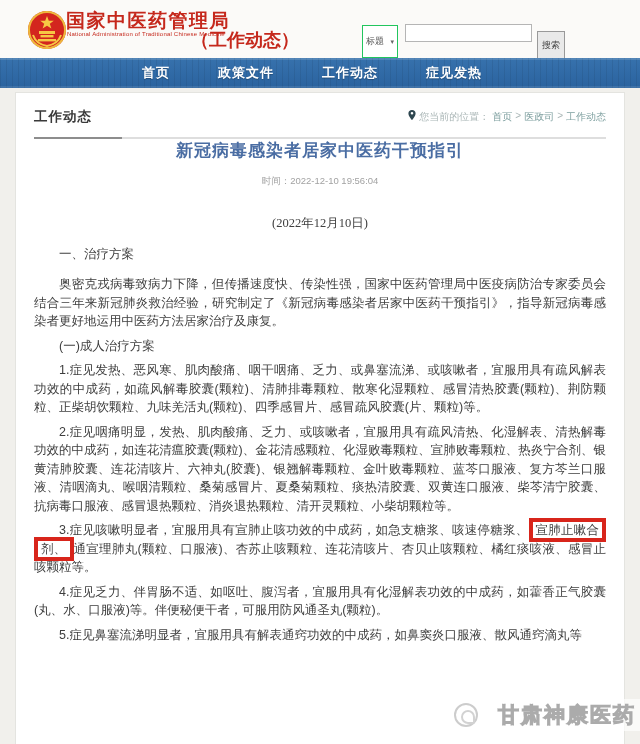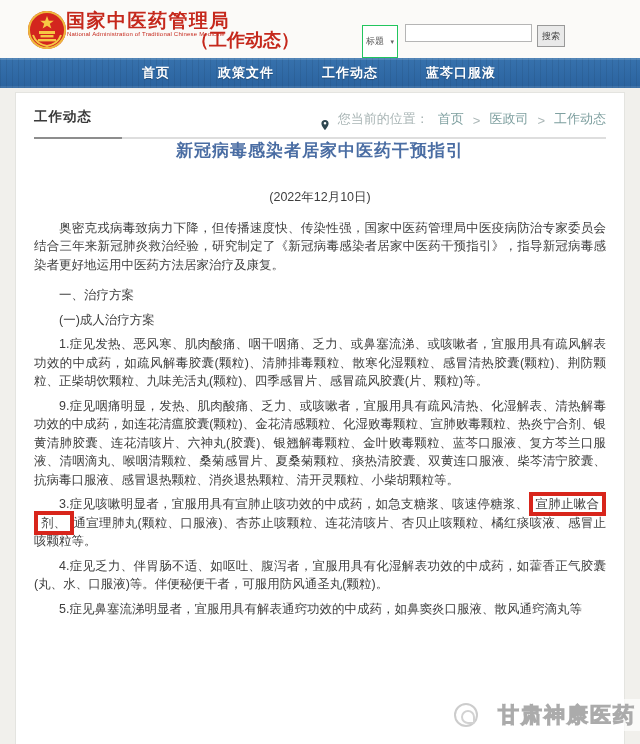--- a/index.html
+++ b/index.html
@@ -21,57 +21,57 @@
   .brand-suffix { position:absolute; left:191px; top:28px; font-size:18px; font-weight:bold;
                   color:#c5281c; white-space:nowrap; }
 
   .search-select { position:absolute; left:362px; top:25px; width:36px; height:33px;
                    border:1px solid #22c55e; background:#fff; font-size:9px; color:#555;
                    display:flex; align-items:center; justify-content:space-between;
                    padding:7px 3px; cursor:pointer; }
   .search-select .arrow { font-size:7px; color:#666; }
   .search-input { position:absolute; left:405px; top:24px; width:127px; height:18px;
                   border:1px solid #b5b5b5; background:#fff; font-size:10px; padding:0 4px; }
-  .search-btn { position:absolute; left:537px; top:25px; width:28px; height:22px;
+  .search-btn { position:absolute; left:537px; top:31px; width:28px; height:28px;
                 border:1px solid #999; background:#e9e9e9; font-size:9px; color:#444;
                 display:flex; align-items:center; justify-content:center; cursor:pointer; }
 
   
   .nav { position:absolute; top:58px; left:0; right:0; height:30px;
          background:
            repeating-linear-gradient(90deg, rgba(0,0,0,.07) 0 1px, transparent 1px 6px),
            linear-gradient(#3772ad, #2a639f);
          box-shadow: inset 0 2px 0 rgba(255,255,255,.14), inset 0 -2px 0 rgba(255,255,255,.10);
          display:flex; align-items:center; padding-left:118px; }
   .nav-item { color:#fff; font-size:13px; font-weight:bold; line-height:30px;
               padding:0 24px; letter-spacing:1px; cursor:pointer; white-space:nowrap;
               text-shadow:0 1px 1px rgba(0,0,0,.25); }
 
   
   .panel { position:absolute; left:15px; right:15px; top:92px; bottom:0;
            background:#fff; border:1px solid #e4e4e0; border-bottom:none;
            padding:0 18px; }
   .section-row { position:relative; padding-top:14px; height:44px; }
   .section-title { font-size:13.5px; font-weight:bold; color:#3a3a3a; letter-spacing:1px; }
-  .breadcrumb { position:absolute; right:0; top:17px; font-size:13px; color:#aab6b6;
-                display:flex; align-items:flex-end; gap:9px; white-space:nowrap; }
+  .breadcrumb { position:absolute; right:0; top:17px; font-size:10px; color:#aab6b6;
+                display:flex; align-items:flex-start; gap:3px; white-space:nowrap; }
   .breadcrumb .link { color:#7fa0a0; cursor:pointer; }
   .breadcrumb .sep { color:#aab6b6; }
   .pin { width:8px; height:10px; display:inline-block; }
 
   .divider { position:relative; height:2px; background:#dedede; }
   .divider-dark { position:absolute; left:0; top:0; width:88px; height:2px; background:#8d8d8d; }
 
   .article-title { text-align:center; font-size:17px; font-weight:bold;
                    color:#4a6da3; letter-spacing:1px; }
   .article-time { margin-top:13px; text-align:center; font-size:9.5px; color:#a2a2a2; }
 
   .article-body { margin-top:26px; font-size:12.5px; line-height:18.5px; color:#3e3e3e; }
   .center-line { text-align:center; }
-  .date-line { margin-top:16px; }
+  .date-line { margin-top:16px;font-family:Liberation Serif, serif; }
   .para { margin-top:12px; text-indent:2em; text-align:justify; }
   .para-tight { margin-top:6px; text-indent:2em; text-align:justify; }
 
   .hl-box { border:4px solid #d8251b; padding:1px 3px; margin:-3px 0;
             box-decoration-break:clone; -webkit-box-decoration-break:clone; }
 
   
   .watermark { position:absolute; right:0px; top:699px; display:flex; align-items:center;
                gap:20px; padding:2px 4px; background:rgba(255,255,255,.65); z-index:5; }
   .wm-icon { width:24px; height:24px; border:2px solid #bcbcbc; border-radius:50%;
@@ -107,21 +107,21 @@
   <input class="search-input" value="" style="">
   <div class="search-btn">
     <span>搜索</span>
   </div>
 </div>
 
 <div class="nav">
   <div class="nav-item">首页</div>
   <div class="nav-item">政策文件</div>
   <div class="nav-item">工作动态</div>
-  <div class="nav-item">蓝芩口服液</div>
+  <div class="nav-item">症见发热</div>
 </div>
 
 <div class="panel">
 
   <div class="section-row">
     <span class="section-title">工作动态</span>
     <span class="breadcrumb">
       <span class="pin">
         <svg viewBox="0 0 8 10" width="8" height="10">
             <path d="M4 0 C1.8 0 .4 1.5 .4 3.4 C.4 6 4 10 4 10 C4 10 7.6 6 7.6 3.4 C7.6 1.5 6.2 0 4 0 Z M4 4.6 A1.3 1.3 0 1 1 4 2 A1.3 1.3 0 0 1 4 4.6 Z" fill="#2e4750"></path>
@@ -134,29 +134,30 @@
       <span class="sep">&gt;</span>
       <span class="link">工作动态</span>
     </span>
   </div>
 
   <div class="divider">
     <div class="divider-dark"></div>
   </div>
 
   <h1 class="article-title">新冠病毒感染者居家中医药干预指引</h1>
+  <div class="article-time">时间：2022-12-10 19:56:04</div>
 
   <div class="article-body">
     <div class="center-line date-line">(2022年12月10日)</div>
 
+    <p class="para">一、治疗方案</p>
     <p class="para">奥密克戎病毒致病力下降，但传播速度快、传染性强，国家中医药管理局中医疫病防治专家委员会结合三年来新冠肺炎救治经验，研究制定了《新冠病毒感染者居家中医药干预指引》，指导新冠病毒感染者更好地运用中医药方法居家治疗及康复。</p>
-    <p class="para">一、治疗方案</p>
     <p class="para-tight">(一)成人治疗方案</p>
     <p class="para-tight">1.症见发热、恶风寒、肌肉酸痛、咽干咽痛、乏力、或鼻塞流涕、或咳嗽者，宜服用具有疏风解表功效的中成药，如疏风解毒胶囊(颗粒)、清肺排毒颗粒、散寒化湿颗粒、感冒清热胶囊(颗粒)、荆防颗粒、正柴胡饮颗粒、九味羌活丸(颗粒)、四季感冒片、感冒疏风胶囊(片、颗粒)等。</p>
-    <p class="para-tight">9.症见咽痛明显，发热、肌肉酸痛、乏力、或咳嗽者，宜服用具有疏风清热、化湿解表、清热解毒功效的中成药，如连花清瘟胶囊(颗粒)、金花清感颗粒、化湿败毒颗粒、宣肺败毒颗粒、热炎宁合剂、银黄清肺胶囊、连花清咳片、六神丸(胶囊)、银翘解毒颗粒、金叶败毒颗粒、蓝芩口服液、复方芩兰口服液、清咽滴丸、喉咽清颗粒、桑菊感冒片、夏桑菊颗粒、痰热清胶囊、双黄连口服液、柴芩清宁胶囊、抗病毒口服液、感冒退热颗粒、消炎退热颗粒、清开灵颗粒、小柴胡颗粒等。</p>
+    <p class="para-tight">2.症见咽痛明显，发热、肌肉酸痛、乏力、或咳嗽者，宜服用具有疏风清热、化湿解表、清热解毒功效的中成药，如连花清瘟胶囊(颗粒)、金花清感颗粒、化湿败毒颗粒、宣肺败毒颗粒、热炎宁合剂、银黄清肺胶囊、连花清咳片、六神丸(胶囊)、银翘解毒颗粒、金叶败毒颗粒、蓝芩口服液、复方芩兰口服液、清咽滴丸、喉咽清颗粒、桑菊感冒片、夏桑菊颗粒、痰热清胶囊、双黄连口服液、柴芩清宁胶囊、抗病毒口服液、感冒退热颗粒、消炎退热颗粒、清开灵颗粒、小柴胡颗粒等。</p>
     <p class="para-tight"><span>3.症见咳嗽明显者，宜服用具有宣肺止咳功效的中成药，如急支糖浆、咳速停糖浆、</span><span class="hl-box">宣肺止嗽合剂、</span><span>通宣理肺丸(颗粒、口服液)、杏苏止咳颗粒、连花清咳片、杏贝止咳颗粒、橘红痰咳液、感冒止咳颗粒等。</span></p>
     <p class="para-tight">4.症见乏力、伴胃肠不适、如呕吐、腹泻者，宜服用具有化湿解表功效的中成药，如藿香正气胶囊(丸、水、口服液)等。伴便秘便干者，可服用防风通圣丸(颗粒)。</p>
     <p class="para-tight">5.症见鼻塞流涕明显者，宜服用具有解表通窍功效的中成药，如鼻窦炎口服液、散风通窍滴丸等</p>
   </div>
 </div>
 
 <div class="watermark">
   <span class="wm-icon"></span>
   <span class="wm-text">甘肃神康医药</span>
 </div>

